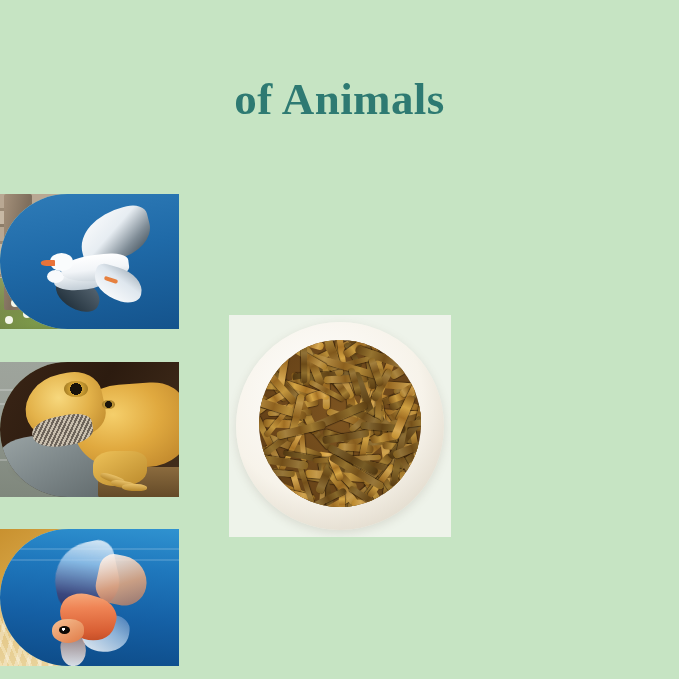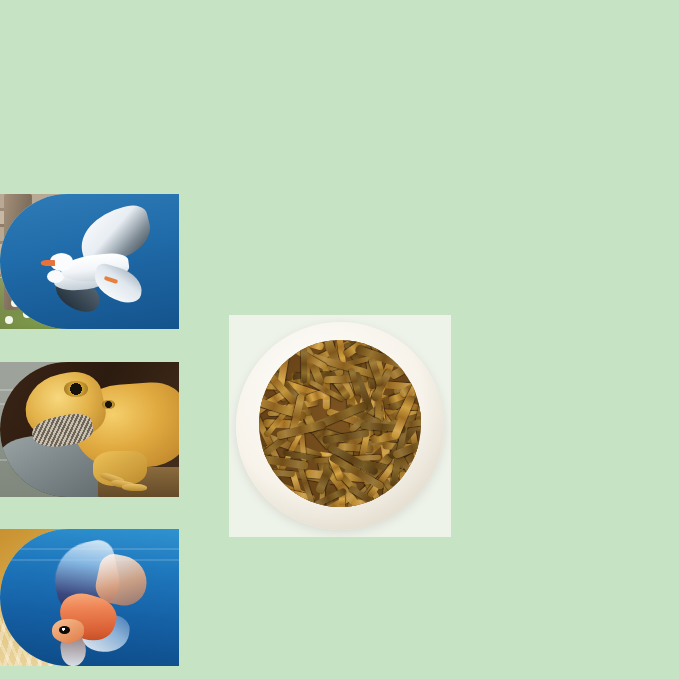--- a/index.html
+++ b/index.html
@@ -422,20 +422,21 @@
     background: linear-gradient(90deg, #c8922f 0%, #e0b056 18%, #a97425 48%, #d9a845 72%, #8d5f1c 100%);
     box-shadow: 0 1px 1px rgba(50,30,5,0.55);
   }
 </style>
 </head>
 <body>
 
 <div id="poster">
 
   <div class="title-block">
+    <span class="title-line second">of Animals</span>
   </div>
 
   <div class="tile left" id="tile-chicken">
     <div class="photo scene-chicken">
       <div class="post"></div>
       <div class="tail"></div>
       <div class="rooster-body"></div>
       <div class="rooster-neck"></div>
       <div class="comb"></div>
       <div class="rooster-head"></div>

